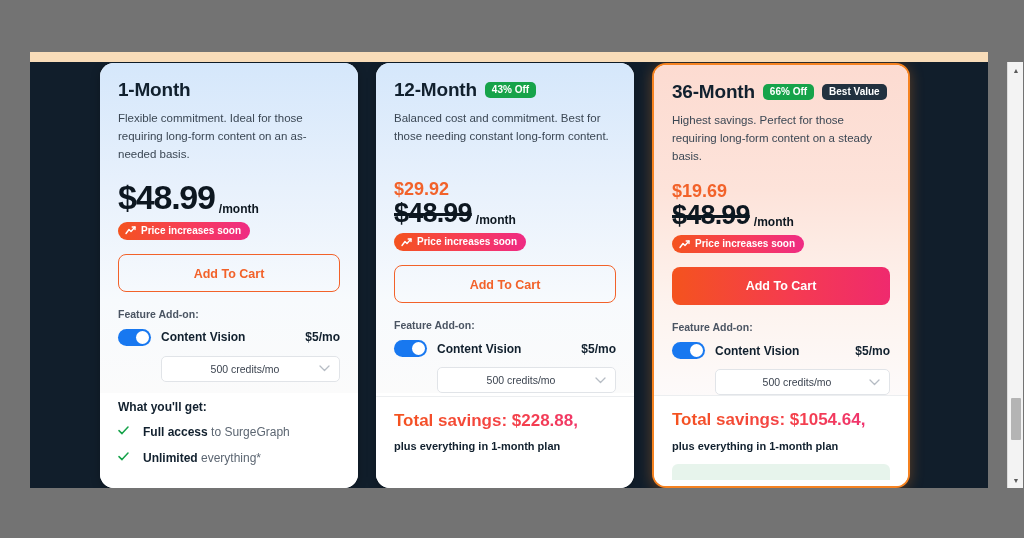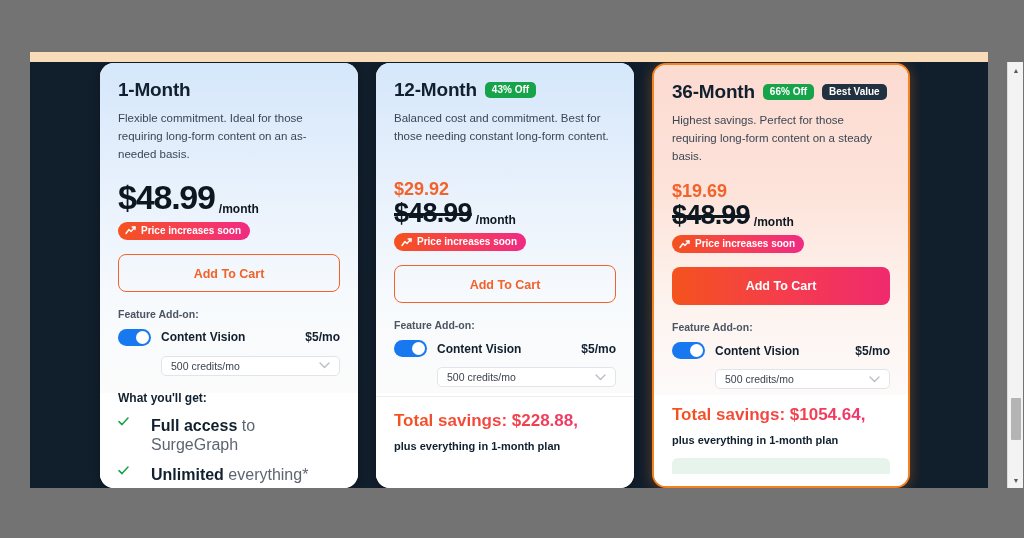--- a/index.html
+++ b/index.html
@@ -257,28 +257,29 @@
   }
   .addon-price {
     font-size: 12px;
     font-weight: bold;
     color: #11202e;
   }
 
   .select-wrap {
     margin-top: 10px;
     margin-left: 43px;
-    height: 20px;
+    height: 26px;
     background: #ffffff;
     border: 1px solid #e1e4e8;
     border-radius: 5px;
     display: flex;
     align-items: center;
     padding: 0 9px;
     cursor: pointer;
+    text-align: center;
   }
   .select-value {
     font-size: 10.5px;
     color: #3c4450;
     flex: 1 1 auto;
   }
   .chev { color: #b6bcc4; display: block; }
 
   
   .card-bottom {
@@ -291,22 +292,22 @@
   }
   .whatyouget {
     font-size: 12px;
     font-weight: bold;
     color: #11202e;
     margin-bottom: 11px;
   }
   .feature {
     display: flex;
     align-items: flex-start;
-    gap: 22px;
-    font-size: 16px;
+    gap: 14px;
+    font-size: 12px;
     color: #5c6672;
     margin-bottom: 11px;
     line-height: 1.2;
   }
   .check { color: #16a34a; display: block; flex: 0 0 auto; margin-top: 1px; }
   .feature b { color: #11202e; font-weight: bold; }
 
   .savings-title {
     font-size: 17px;
     font-weight: bold;

